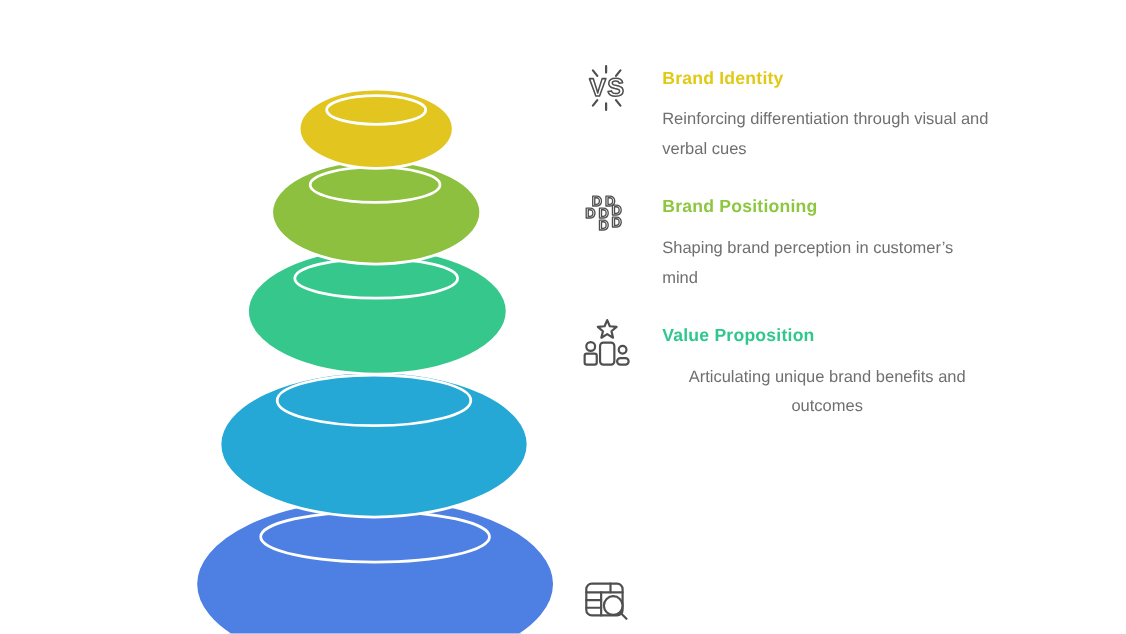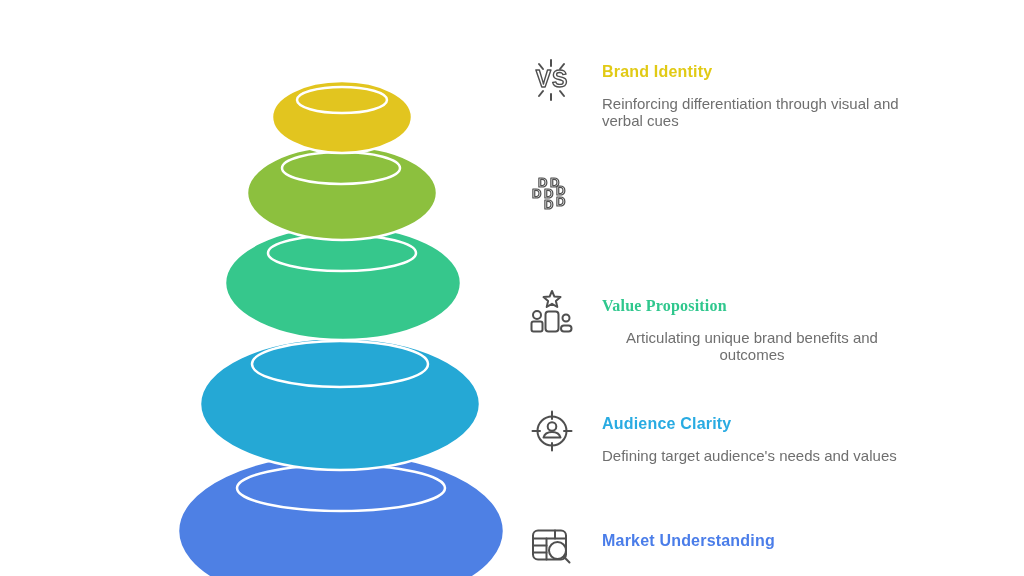--- a/index.html
+++ b/index.html
@@ -15,21 +15,21 @@
   .stack { position: absolute; left: 0; top: 0; width: 520px; height: 576px; }
   .pebble { stroke-width: 2.5; }
   .rim { fill: none; stroke-width: 2.5; }
 
   
   .item { position: absolute; left: 528px; width: 430px; display: flex; gap: 26px; }
   .item-icon { width: 48px; height: 48px; flex: 0 0 48px; margin-top: 4px; }
   .item-icon svg { width: 100%; height: 100%; display: block; }
   .item-text { padding-top: 9px; width: 300px; }
   .item-title { font-size: 16px; font-weight: bold; line-height: 24px; margin-bottom: 11px; letter-spacing: 0.2px; }
-  .item-desc { font-size: 15px; line-height: 17px; }
+  .item-desc { font-size: 15px; line-height: 27px; }
   .icon-letter { font-family: "Liberation Sans", sans-serif; font-weight: bold; }
 </style>
 </head>
 <body>
 
 <div class="canvas">
 
   <svg class="stack" viewBox="0 0 520 576" fill="none" style="stroke: rgb(255, 255, 255);">
 
     <ellipse class="pebble" cx="341" cy="493" rx="163" ry="78" fill="#4e80e4"></ellipse>
@@ -71,68 +71,54 @@
       <svg viewBox="0 0 48 48" stroke="currentColor" fill="none" stroke-width="2" stroke-linecap="round" stroke-linejoin="round">
         <text class="icon-letter" x="10" y="15" font-size="13" stroke-width="1.2">D</text>
         <text class="icon-letter" x="22" y="15" font-size="13" stroke-width="1.2">D</text>
         <text class="icon-letter" x="4" y="26" font-size="13" stroke-width="1.2">D</text>
         <text class="icon-letter" x="16" y="26" font-size="13" stroke-width="1.2">D</text>
         <text class="icon-letter" x="28" y="23" font-size="13" stroke-width="1.2">D</text>
         <text class="icon-letter" x="16" y="37" font-size="13" stroke-width="1.2">D</text>
         <text class="icon-letter" x="28" y="34" font-size="13" stroke-width="1.2">D</text>
       </svg>
     </span>
+    <div class="item-text">
+      <div class="item-title" style="color: rgb(141, 198, 63);">Brand Positioning</div>
+      <div class="item-desc" style="color: rgb(111, 111, 111);">Shaping brand perception in customer’s mind</div>
+    </div>
   </div>
 
   <div class="item" style="top:247px">
     <span class="item-icon" style="color: rgb(79, 79, 79);">
       <svg viewBox="0 0 48 48" stroke="currentColor" fill="none" stroke-width="2" stroke-linecap="round" stroke-linejoin="round">
         <polygon points="24,2 26.4,7.6 32.5,8.1 27.9,12.1 29.3,18 24,14.8 18.7,18 20.1,12.1 15.5,8.1 21.6,7.6"></polygon>
         <circle cx="9" cy="26" r="4"></circle>
         <rect x="3.5" y="32.5" width="11" height="10" rx="2"></rect>
         <rect x="17.5" y="22.5" width="13" height="20" rx="3"></rect>
         <circle cx="38" cy="29" r="3.5"></circle>
         <rect x="33" y="36.5" width="10.5" height="6" rx="3"></rect>
       </svg>
     </span>
     <div class="item-text">
-      <div class="item-title" style="color: rgb(47, 199, 141); font-family: Liberation Serif, serif;">Value Proposition</div>
+      <div class="item-title" style="color: rgb(47, 199, 141);">Value Proposition</div>
       <div class="item-desc" style="color: rgb(111, 111, 111); text-align: center;">Articulating unique brand benefits and outcomes</div>
     </div>
   </div>
 
-  <div class="item" style="top:365px">
-    <span class="item-icon" style="color: rgb(79, 79, 79);">
-      <svg viewBox="0 0 48 48" stroke="currentColor" fill="none" stroke-width="2" stroke-linecap="round" stroke-linejoin="round">
-        <circle cx="24" cy="24" r="14.5"></circle>
-        <line x1="24" y1="4.5" x2="24" y2="12"></line>
-        <line x1="24" y1="36" x2="24" y2="43.5"></line>
-        <line x1="4.5" y1="24" x2="12" y2="24"></line>
-        <line x1="36" y1="24" x2="43.5" y2="24"></line>
-        <circle cx="24" cy="19.5" r="4.3"></circle>
-        <path d="M 15.5 30.5 Q 17 25 24 25 Q 31 25 32.5 30.5 Z"></path>
-      </svg>
-    </span>
-    <div class="item-text">
-      <div class="item-title" style="color: rgb(41, 171, 226);">Audience Clarity</div>
-      <div class="item-desc" style="color: rgb(111, 111, 111);">Defining target audience's needs and values</div>
-    </div>
-  </div>
 
   <div class="item" style="top:482px">
     <span class="item-icon" style="color: rgb(79, 79, 79);">
       <svg viewBox="0 0 48 48" stroke="currentColor" fill="none" stroke-width="2" stroke-linecap="round" stroke-linejoin="round">
         <rect x="5" y="6.5" width="33" height="29" rx="5"></rect>
         <line x1="5" y1="14.5" x2="38" y2="14.5"></line>
         <line x1="18.5" y1="14.5" x2="18.5" y2="35.5"></line>
         <line x1="5" y1="21.5" x2="18.5" y2="21.5"></line>
         <line x1="5" y1="28.5" x2="18.5" y2="28.5"></line>
         <line x1="27" y1="6.5" x2="27" y2="14.5"></line>
         <circle cx="29.5" cy="26.5" r="8.5" fill="#ffffff"></circle>
         <line x1="35.8" y1="32.8" x2="41.5" y2="38.5"></line>
       </svg>
     </span>
     <div class="item-text">
-      <div class="item-title" style="color: rgb(74, 125, 233);">Market Understanding</div>
     </div>
   </div>
 
 </div>
 
 </body></html>

